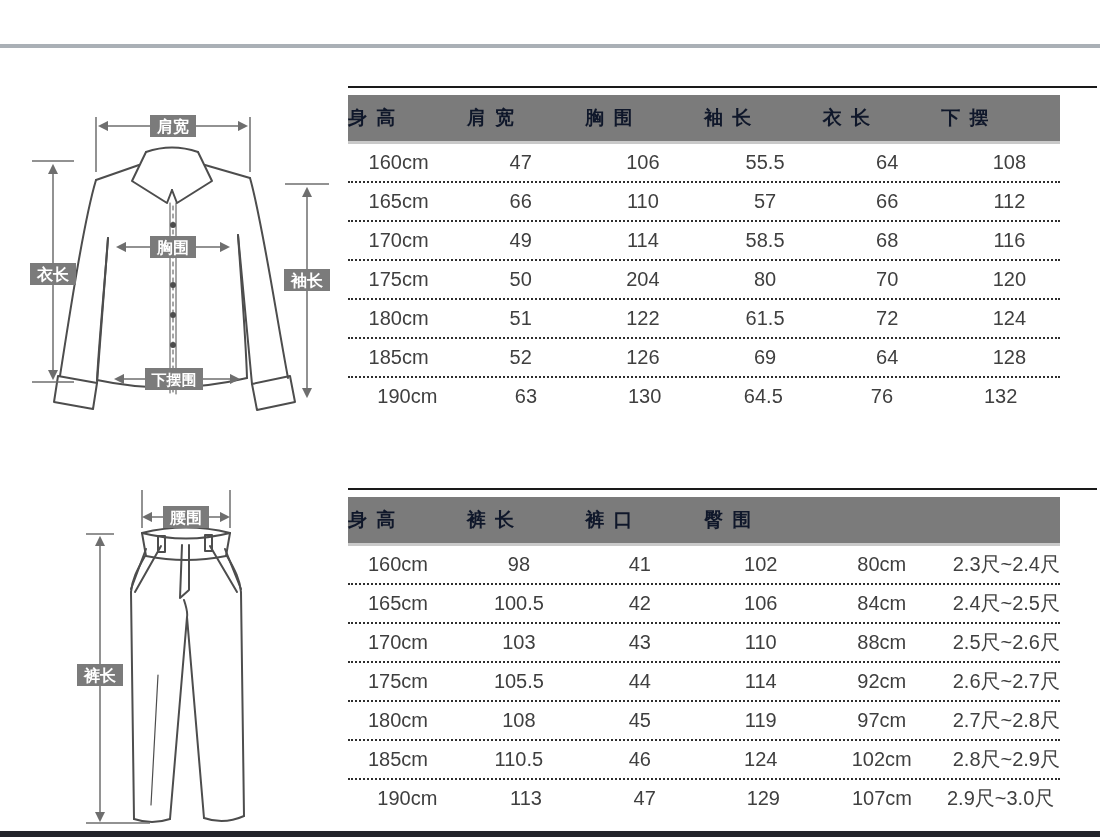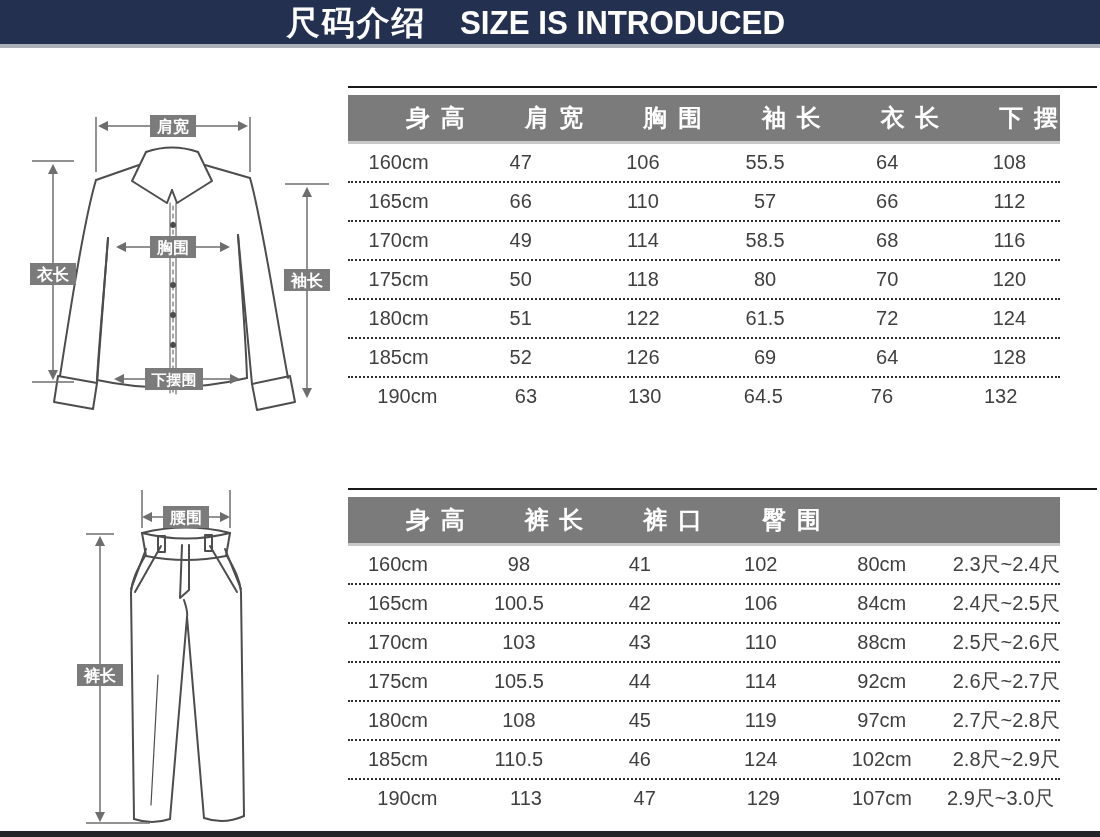--- a/index.html
+++ b/index.html
@@ -26,36 +26,32 @@
   svg text.lbl3{font-size:15px;}
 
   
   .sizetable{position:absolute;left:348px;width:749px;}
   .sizetable.shirt{top:86px;}
   .sizetable.pants{top:488px;}
   .topline{width:749px;height:2px;background:#1a1a1a;}
   .thead{margin-top:7px;width:712px;height:46px;background:#7b7b7b;
          display:grid;grid-template-columns:repeat(6,1fr);align-items:center;
          border-bottom:3px solid #c9c9c9;}
-  .th{color:#ffffff;font-size:24px;font-weight:bold;text-align:right;letter-spacing:2px;}
+  .th{color:#0f172a;font-size:19px;font-weight:bold;text-align:left;letter-spacing:2px;}
   .th.w2{grid-column:span 2;}
   .tbody{width:712px;}
   .trow{display:grid;grid-template-columns:repeat(6,1fr);height:37px;align-items:center;}
   .trow:not(:last-child){border-bottom:2px dotted #2e2e2e;gap:21px;}
   .td{font-size:20px;color:#3f3f3f;text-align:center;white-space:nowrap;}
 </style>
 </head>
 <body>
 
 <div class="page">
 
-  <header class="titlebar">
-    <span class="t-cn">尺码介绍</span>
-    <span class="t-en">SIZE IS INTRODUCED</span>
-  </header>
   <div class="title-underline"></div>
 
   <svg class="diagram shirt" width="348" height="400" viewBox="0 0 348 400">
     <defs>
       <marker id="ah" viewBox="0 0 10 10" refX="8" refY="5" markerWidth="7" markerHeight="7" orient="auto-start-reverse">
         <path d="M0,0 L10,5 L0,10 z" fill="#6e6e6e"></path>
       </marker>
     </defs>
 
     <g stroke="#4d4d4d" stroke-width="2" fill="none" stroke-linejoin="round" stroke-linecap="round">
@@ -147,21 +143,21 @@
           <div class="td">49</div>
           <div class="td">114</div>
           <div class="td">58.5</div>
           <div class="td">68</div>
           <div class="td">116</div>
         </div>
         <div class="trow">
 
       <div class="td">175cm</div>
           <div class="td">50</div>
-          <div class="td">118</div>
+          <div class="td">204</div>
           <div class="td">80</div>
           <div class="td">70</div>
           <div class="td">120</div>
         </div>
         <div class="trow">
 
       <div class="td">180cm</div>
           <div class="td">51</div>
           <div class="td">122</div>
           <div class="td">61.5</div>

